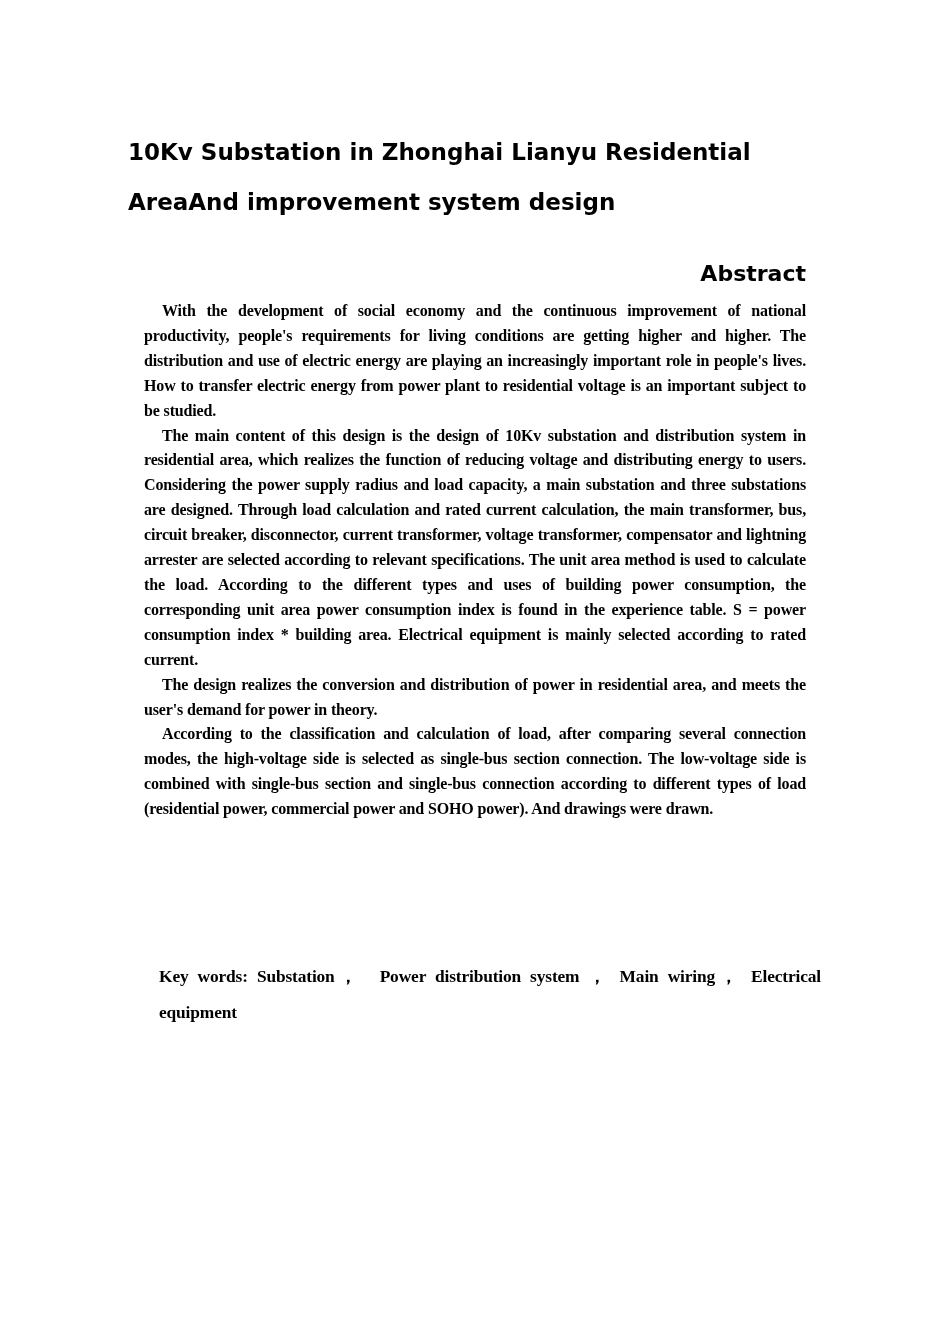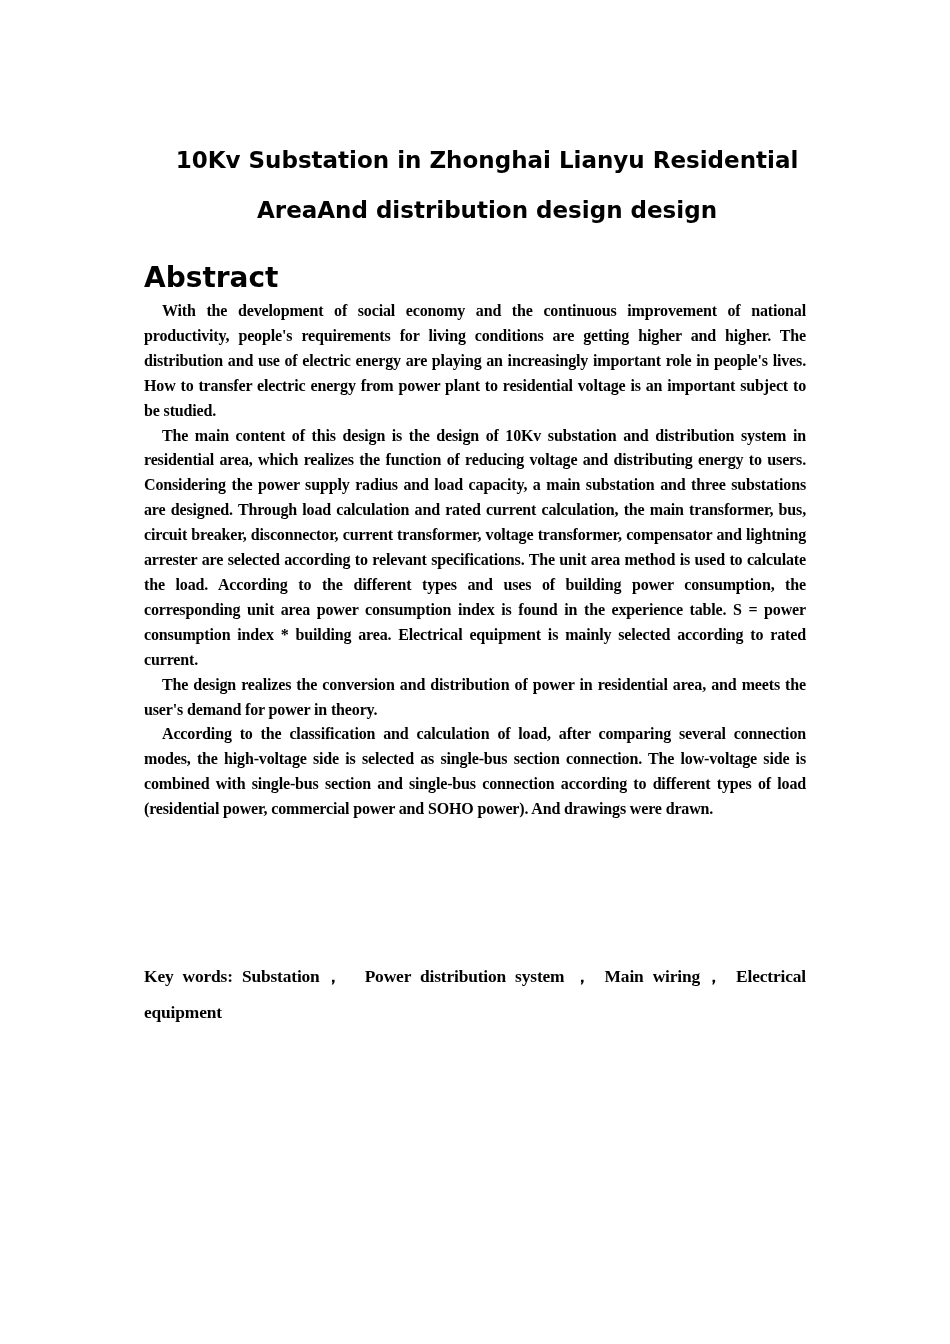--- a/index.html
+++ b/index.html
@@ -17,33 +17,32 @@
   .page {
     position: absolute;
     left: 144px;
     top: 0;
     width: 662px;
   }
   .title {
     font-family: "DejaVu Sans", sans-serif;
     font-weight: bold;
     font-size: 23px;
-    text-align: center;
-    margin: 12px;
+    margin: 4px;
     position: absolute;
     left: -20px;
     width: 702px;
   }
   .title-line1 { top: 135px; }
   .title-line2 { top: 185px; }
   .abstract-heading {
     font-family: "DejaVu Sans", sans-serif;
     font-weight: bold;
-    font-size: 28px;
-    text-align: left;
+    font-size: 22px;
+    text-align: right;
     position: absolute;
     top: 261px;
     left: 0;
     width: 662px;
     margin: 0;
   }
   .body-text {
     position: absolute;
     top: 299px;
     left: 0;
@@ -55,37 +54,37 @@
     text-align: justify;
     letter-spacing: -0.15px;
   }
   .body-text p {
     margin: 0;
     text-indent: 18px;
   }
   .keywords {
     position: absolute;
     top: 958px;
-    left: 0;
+    left: 15px;
     width: 662px;
     font-family: "Liberation Serif", serif;
     font-weight: bold;
     font-size: 17.4px;
     line-height: 36px;
     text-align: justify;
     letter-spacing: -0.15px;
   }
   .keywords span { white-space: pre-wrap; }
 </style>
 </head>
 <body>
 
 <div class="page">
   <h1 class="title title-line1">10Kv Substation in Zhonghai Lianyu Residential</h1>
-  <h1 class="title title-line2">AreaAnd distribution design design</h1>
+  <h1 class="title title-line2">AreaAnd improvement system design</h1>
 
   <h2 class="abstract-heading">Abstract</h2>
 
   <div class="body-text">
     <p>With the development of social economy and the continuous improvement of national productivity, people's requirements for living conditions are getting higher and higher. The distribution and use of electric energy are playing an increasingly important role in people's lives. How to transfer electric energy from power plant to residential voltage is an important subject to be studied.</p>
     <p>The main content of this design is the design of 10Kv substation and distribution system in residential area, which realizes the function of reducing voltage and distributing energy to users. Considering the power supply radius and load capacity, a main substation and three substations are designed. Through load calculation and rated current calculation, the main transformer, bus, circuit breaker, disconnector, current transformer, voltage transformer, compensator and lightning arrester are selected according to relevant specifications. The unit area method is used to calculate the load. According to the different types and uses of building power consumption, the corresponding unit area power consumption index is found in the experience table. S = power consumption index * building area. Electrical equipment is mainly selected according to rated current.</p>
     <p>The design realizes the conversion and distribution of power in residential area, and meets the user's demand for power in theory.</p>
     <p>According to the classification and calculation of load, after comparing several connection modes, the high-voltage side is selected as single-bus section connection. The low-voltage side is combined with single-bus section and single-bus connection according to different types of load (residential power, commercial power and SOHO power). And drawings were drawn.</p>
   </div>
 

